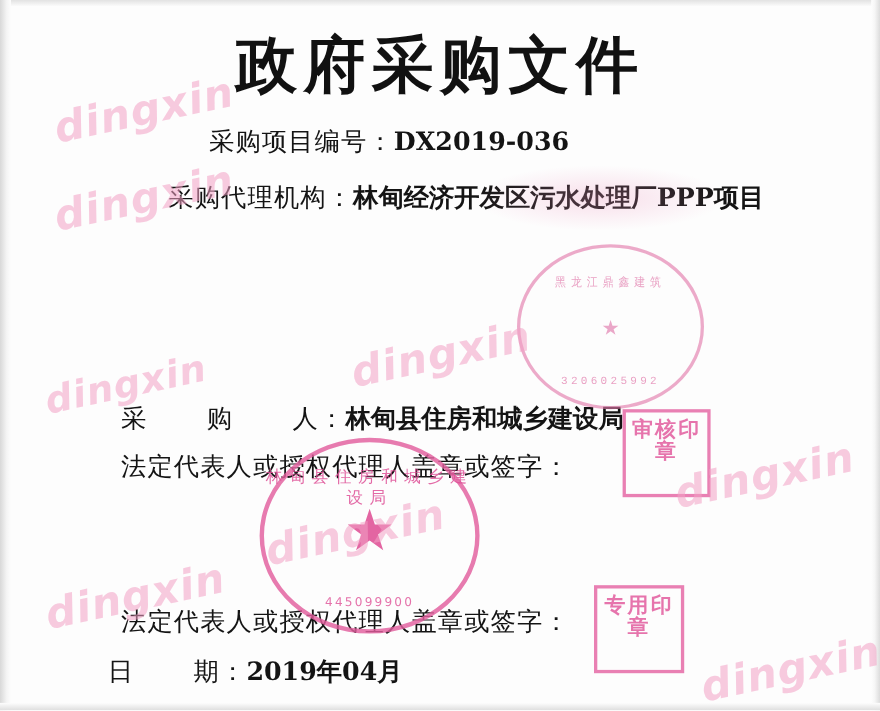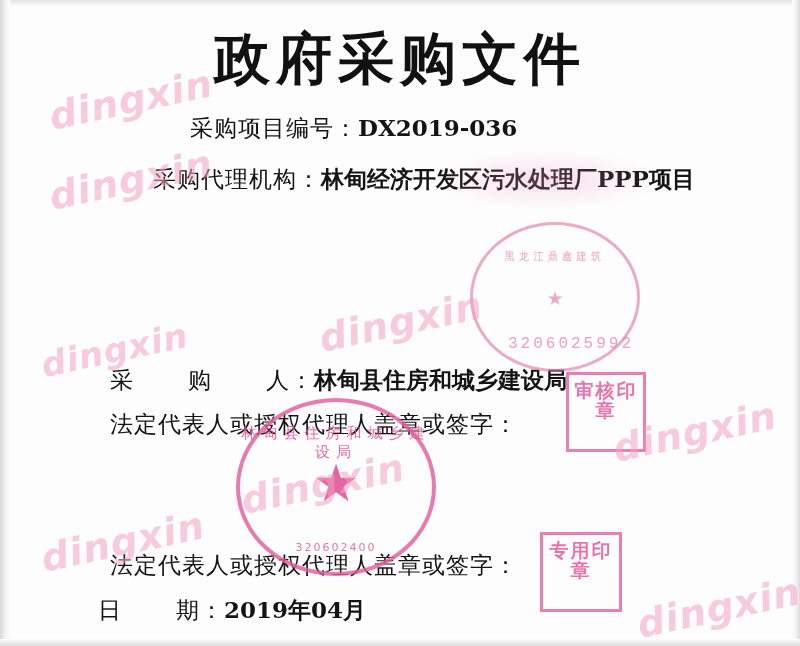--- a/index.html
+++ b/index.html
@@ -117,23 +117,23 @@
     color: rgba(222, 110, 165, 0.65);
     font-size: 11px;
     font-family: Liberation Mono, monospace;
   }
   .seal-round-top .arc-t {
     position: absolute; left: 0; top: 24px; width: 100%;
     text-align: center; letter-spacing: 5px;
     transform: scaleX(0.9);
   }
   .seal-round-top .arc-b {
-    position: absolute; left: 16px; bottom: 16px; width: 100%;
+    position: absolute; left: 0; bottom: 16px; width: 100%;
     text-align: center; letter-spacing: 3px;
-    font-size: 16px;
+    font-size: 10px;
   }
   .seal-round-top .star {
     position: absolute; left: 50%; top: 50%;
     transform: translate(-50%, -50%);
     color: rgba(222, 110, 165, 0.6);
     font-size: 26px;
   }
 
   
   .seal-round-main {
@@ -233,21 +233,21 @@
     <div class="seal-inner-text">
       <div class="arc-t">黑龙江鼎鑫建筑</div>
       <div class="star">★</div>
       <div class="arc-b">3206025992</div>
     </div>
   </div>
 
   <div class="seal seal-round-main">
     <div class="arc-t">林甸县住房和城乡建设局</div>
     <div class="star">★</div>
-    <div class="arc-b">320602400</div>
+    <div class="arc-b">445099900</div>
   </div>
 
   <div class="seal seal-square seal-sq-2">专用印章</div>
   <div class="seal seal-square seal-sq-1">审核印章</div>
 
   <div class="wm wm1">dingxin</div>
   <div class="wm wm2">dingxin</div>
   <div class="wm wm3">dingxin</div>
   <div class="wm wm4">dingxin</div>
   <div class="wm wm5">dingxin</div>

